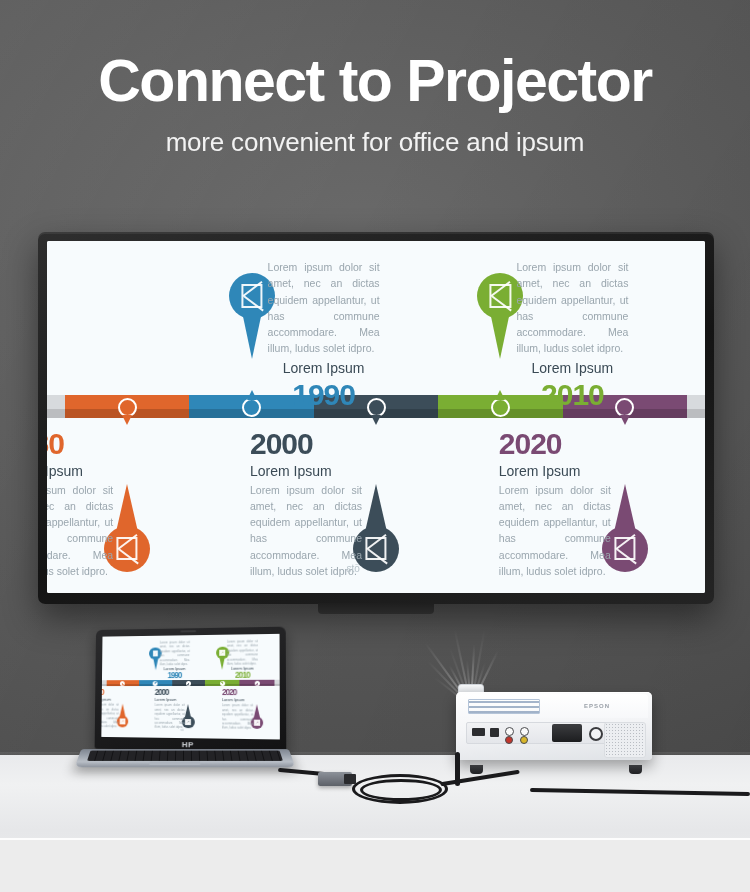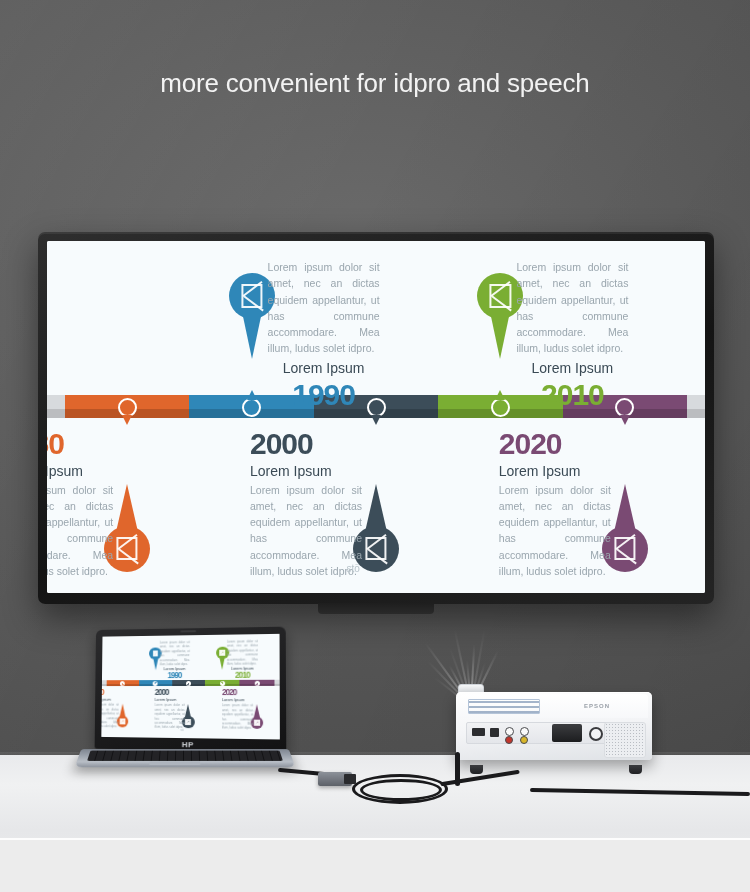--- a/index.html
+++ b/index.html
@@ -243,21 +243,22 @@
 </head>
 <body>
 
 <div class="bg-wall"></div>
 <div class="desk-edge"></div>
 <div class="desk"></div>
 <div class="desk-line"></div>
 <div class="desk-lower"></div>
 
 <div class="header">
-  <div class="subtitle">more convenient for idpro and speech</div>
+  <div class="title">Connect to Projector</div>
+  <div class="subtitle">more convenient for office and ipsum</div>
 </div>
 
 <div class="tv">
   <div class="tv-screen">
     <div class="slide" id="slide-tv">
         <div class="tl-bar" style="top: 154.176px; height: 23px;">
           <div class="tl-cap" style="left: 0px; width: 18px;">
             <div class="lower"></div>
           </div>
           <div class="tl-cap" style="left: 640px; width: 18px;">

